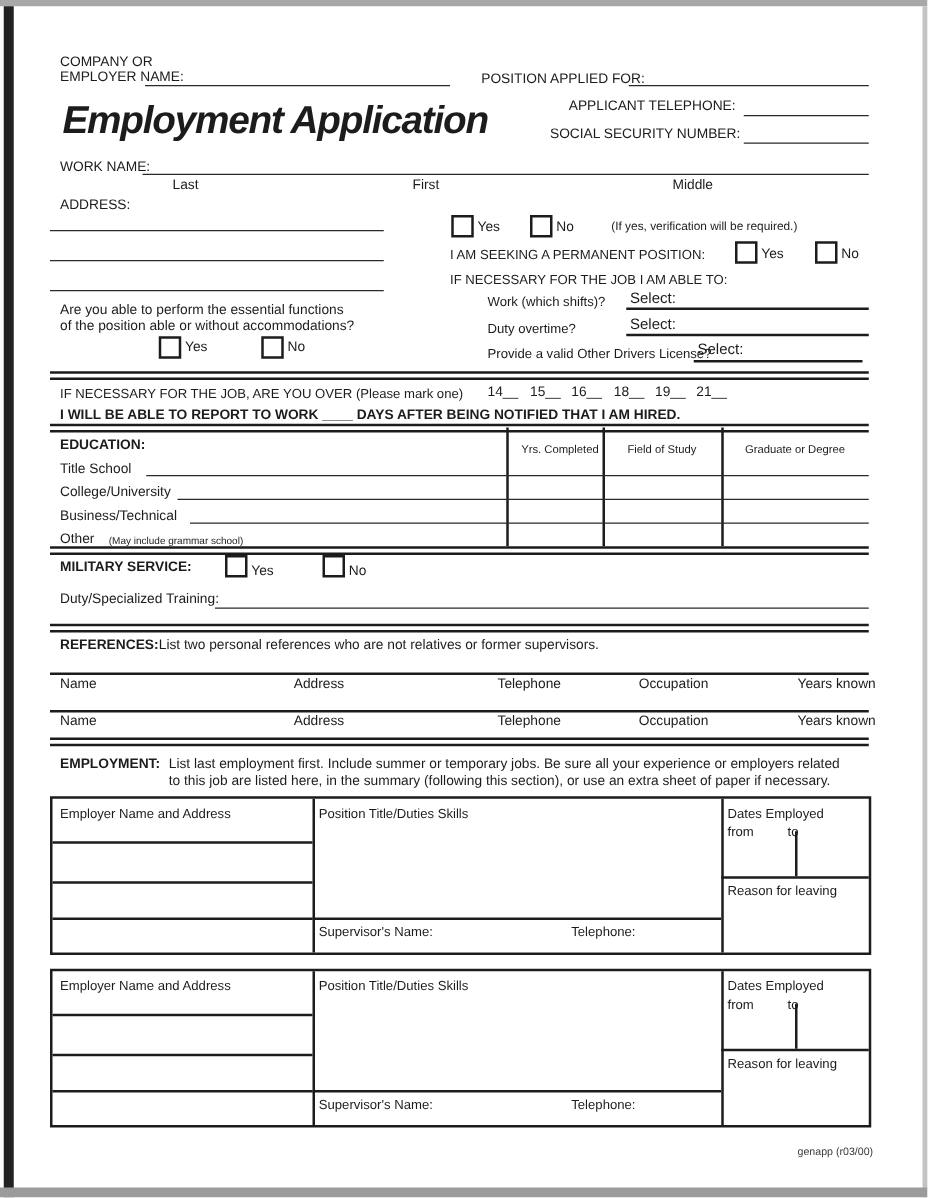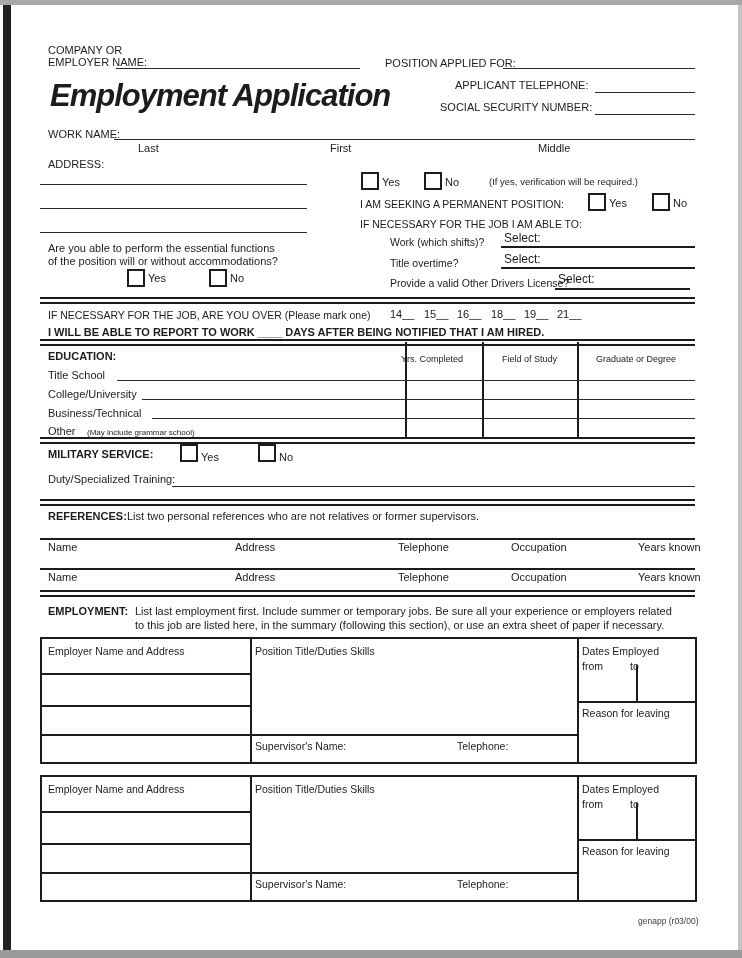--- a/index.html
+++ b/index.html
@@ -55,21 +55,21 @@
   <div class="abs t" style="left:138px;top:142px">Last</div>
   <div class="abs t" style="left:330px;top:142px">First</div>
   <div class="abs t" style="left:538px;top:142px">Middle</div>
 
   <div class="abs t" style="left:48px;top:158px">ADDRESS:</div>
   <div class="abs ln" style="left:40px;top:184px;width:267px"></div>
   <div class="abs ln" style="left:40px;top:208px;width:267px"></div>
   <div class="abs ln" style="left:40px;top:232px;width:267px"></div>
 
   <div class="abs t" style="left:48px;top:242px">Are you able to perform the essential functions</div>
-  <div class="abs t" style="left:48px;top:255px">of the position will or without accommodations?</div>
+  <div class="abs t" style="left:48px;top:255px">of the position able or without accommodations?</div>
   <div class="abs cb" style="left:127px;top:269px"></div>
   <div class="abs t" style="left:148px;top:272px">Yes</div>
   <div class="abs cb" style="left:209px;top:269px"></div>
   <div class="abs t" style="left:230px;top:272px">No</div>
 
   <div class="abs cb" style="left:361px;top:172px"></div>
   <div class="abs t" style="left:382px;top:176px">Yes</div>
   <div class="abs cb" style="left:424px;top:172px"></div>
   <div class="abs t" style="left:445px;top:176px">No</div>
   <div class="abs t t95" style="left:489px;top:177px">(If yes, verification will be required.)</div>
@@ -79,41 +79,41 @@
   <div class="abs t" style="left:609px;top:197px">Yes</div>
   <div class="abs cb" style="left:652px;top:193px"></div>
   <div class="abs t" style="left:673px;top:197px">No</div>
 
   <div class="abs t t105" style="left:360px;top:218px">IF NECESSARY FOR THE JOB I AM ABLE TO:</div>
 
   <div class="abs t t105" style="left:390px;top:236px">Work (which shifts)?</div>
   <div class="abs t" style="left:504px;top:232px;font-size:12px">Select:</div>
   <div class="abs ln2" style="left:501px;top:246px;width:194px"></div>
 
-  <div class="abs t t105" style="left:390px;top:257px">Title overtime?</div>
+  <div class="abs t t105" style="left:390px;top:257px">Duty overtime?</div>
   <div class="abs t" style="left:504px;top:253px;font-size:12px">Select:</div>
   <div class="abs ln2" style="left:501px;top:267px;width:194px"></div>
 
   <div class="abs t t105" style="left:390px;top:277px">Provide a valid Other Drivers License?</div>
   <div class="abs t" style="left:558px;top:273px;font-size:12px">Select:</div>
   <div class="abs ln2" style="left:555px;top:288px;width:135px"></div>
 
   <div class="abs hr2" style="left:40px;top:297px;width:655px"></div>
   <div class="abs t t105" style="left:48px;top:309px">IF NECESSARY FOR THE JOB, ARE YOU OVER (Please mark one)</div>
   <div class="abs t" style="left:390px;top:308px">14__</div>
   <div class="abs t" style="left:424px;top:308px">15__</div>
   <div class="abs t" style="left:457px;top:308px">16__</div>
   <div class="abs t" style="left:491px;top:308px">18__</div>
   <div class="abs t" style="left:524px;top:308px">19__</div>
   <div class="abs t" style="left:557px;top:308px">21__</div>
   <div class="abs t b" style="left:48px;top:326px">I WILL BE ABLE TO REPORT TO WORK  ____  DAYS AFTER BEING NOTIFIED THAT I AM HIRED.</div>
   <div class="abs hr2" style="left:40px;top:339px;width:655px"></div>
 
   <div class="abs t b" style="left:48px;top:350px">EDUCATION:</div>
-  <div class="abs t t9 ctr" style="left:400px;top:354px;width:64px">Yrs. Completed</div>
+  <div class="abs t t9 ctr" style="left:416px;top:354px;width:64px">Yrs. Completed</div>
   <div class="abs t t9 ctr" style="left:482px;top:354px;width:95px">Field of Study</div>
   <div class="abs t t9 ctr" style="left:577px;top:354px;width:118px">Graduate or Degree</div>
 
   <div class="abs vln" style="left:405px;top:342px;height:95px"></div>
   <div class="abs vln" style="left:482px;top:342px;height:95px"></div>
   <div class="abs vln" style="left:577px;top:342px;height:95px"></div>
 
   <div class="abs t" style="left:48px;top:369px">Title School</div>
   <div class="abs ln" style="left:117px;top:380px;width:288px"></div>
   <div class="abs ln" style="left:405px;top:380px;width:290px"></div>

